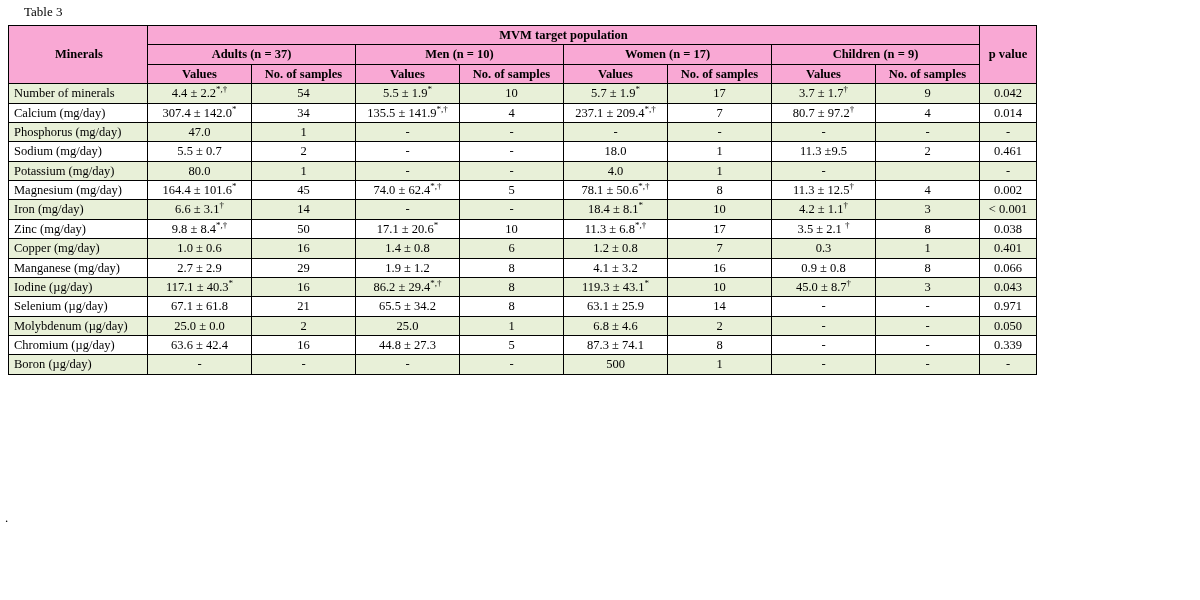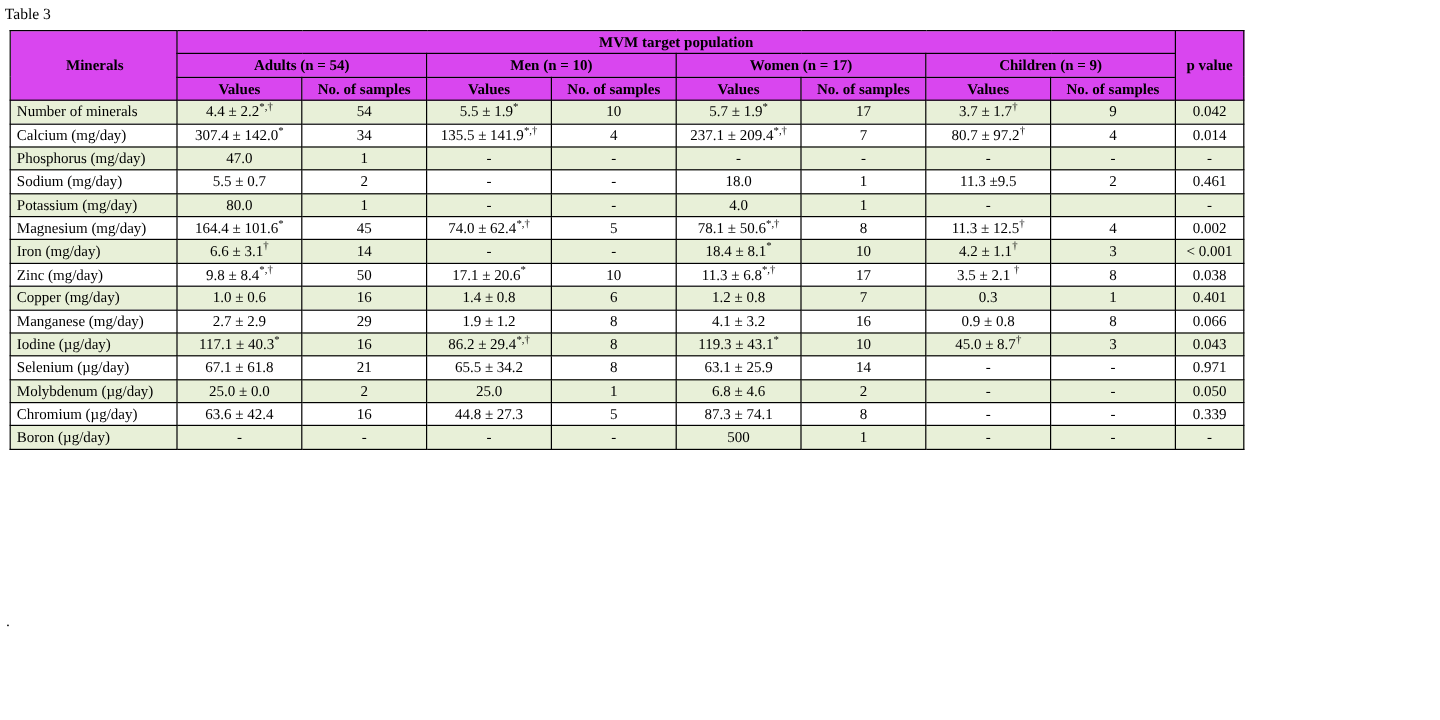--- a/index.html
+++ b/index.html
@@ -15,21 +15,21 @@
     font-size: 13px;
     color: #000000;
   }
   #page {
     position: relative;
     width: 1200px;
     height: 600px;
   }
   .table-label {
     position: absolute;
-    left: 4px;
+    left: 24px;
     top: 4px;
     font-size: 13px;
     font-family: "Liberation Serif", serif;
   }
   table.mvm {
     position: absolute;
     left: 8px;
     top: 25px;
     border-collapse: collapse;
     table-layout: fixed;
@@ -39,21 +39,21 @@
     border: 1px solid #000000;
     text-align: center;
     vertical-align: middle;
     font-size: 12.5px;
     font-family: "Liberation Serif", serif;
     padding: 2px 3px;
     font-weight: normal;
     line-height: 1.15;
   }
   table.mvm th {
-    background: #d946ef;
+    background: #f9a8d4;
     font-weight: bold;
   }
   .hdr-minerals {
     width: 130px;
     text-align: right;
     padding-left: 5px !important;
     margin-left: 24px;
   }
   .col-val { width: 97px; }
   .col-n   { width: 97px; }
@@ -97,21 +97,21 @@
   <div class="table-label">Table 3</div>
 
   <table class="mvm">
     <thead>
       <tr>
         <th class="hdr-minerals" rowspan="3">Minerals</th>
         <th colspan="8">MVM target population</th>
         <th class="col-p" rowspan="3">p value</th>
       </tr>
       <tr>
-        <th colspan="2">Adults (n = 54)</th>
+        <th colspan="2">Adults (n = 37)</th>
         <th colspan="2">Men (n = 10)</th>
         <th colspan="2">Women (n = 17)</th>
         <th colspan="2">Children (n = 9)</th>
       </tr>
       <tr>
         <th class="col-val">Values</th>
         <th class="col-n">No. of samples</th>
         <th class="col-val">Values</th>
         <th class="col-n">No. of samples</th>
         <th class="col-val">Values</th>

